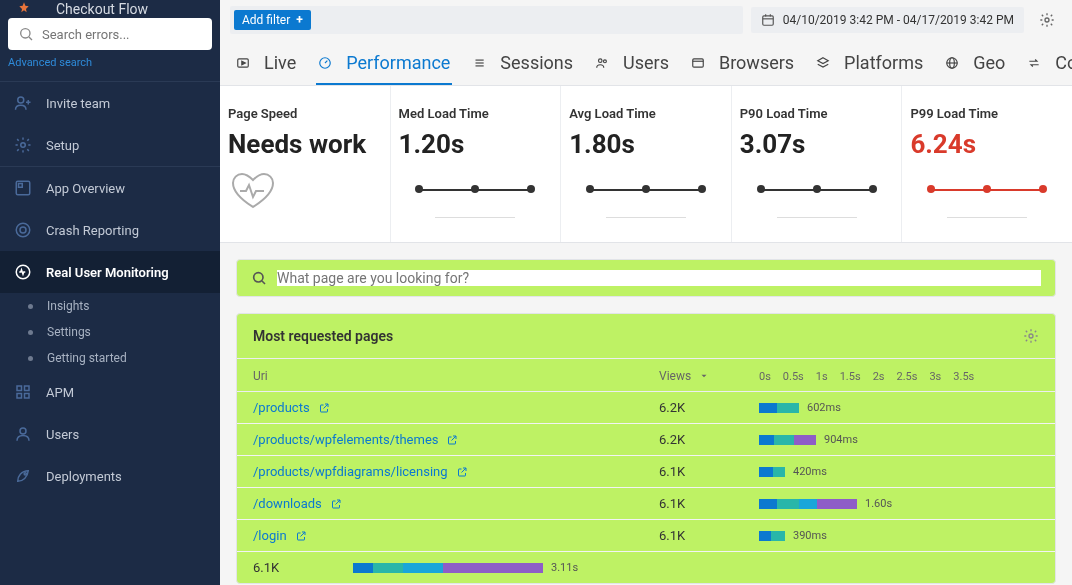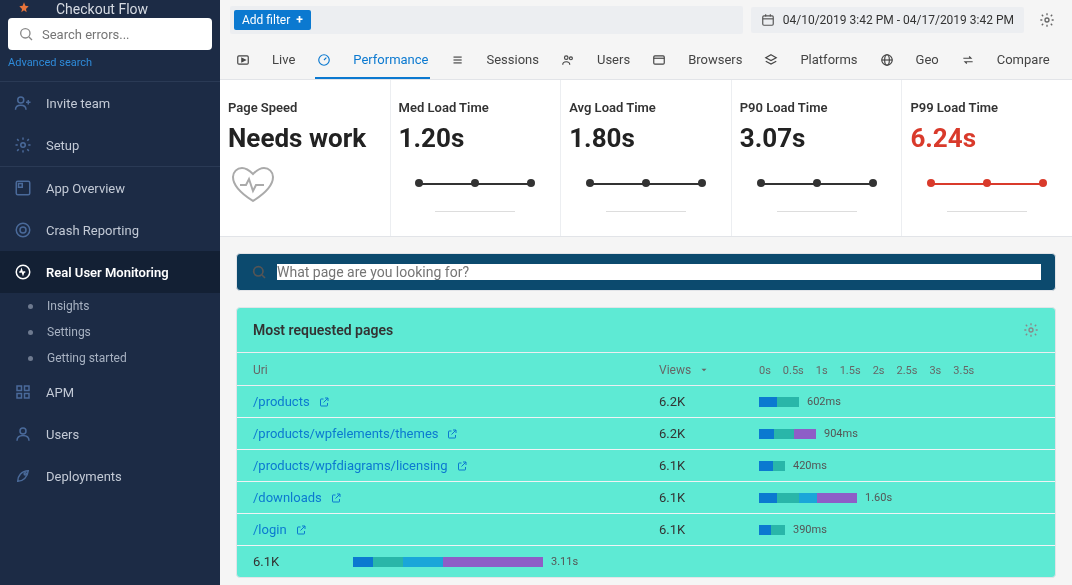--- a/index.html
+++ b/index.html
@@ -19,41 +19,41 @@
 .nav-sub{display:flex;align-items:center;gap:14px;padding:6px 14px 6px 28px;font-size:12px;color:#a8b2c2;cursor:pointer}
 .nav-sub .dot{width:5px;height:5px;border-radius:50%;background:#6e7a8f}
 .main{flex:1;display:flex;flex-direction:column;overflow:hidden}
 .topbar{display:flex;align-items:center;padding:6px 10px;gap:8px}
 .filter-area{flex:1;background:#eceef1;border-radius:2px;padding:4px;display:flex;align-items:center}
 .add-filter{background:#0b79d0;color:#fff;font-size:12px;padding:3px 8px;border-radius:2px;display:inline-flex;align-items:center;gap:6px;cursor:pointer}
 .add-filter .plus{font-weight:bold}
 .daterange{background:#eceef1;border-radius:2px;padding:6px 10px;font-size:12px;color:#333;display:flex;align-items:flex-start;gap:8px;cursor:pointer}
 .gear-top{width:30px;display:flex;justify-content:center;color:#666;cursor:pointer}
 .tabs{display:flex;align-items:center;gap:18px;padding:6px 14px 0;border-bottom:1px solid #e2e4e8}
-.tab{display:flex;align-items:center;gap:22px;font-size:13px;color:#444;padding:6px 2px 10px;cursor:pointer;border-bottom:2px solid transparent}
+.tab{display:flex;align-items:center;gap:14px;font-size:18px;color:#444;padding:6px 2px 10px;cursor:pointer;border-bottom:2px solid transparent}
 .tab.active{color:#0b79d0;border-bottom-color:#0b79d0}
 .tab svg{width:14px;height:14px}
 .metrics{display:flex;background:#fff;margin:0;border-bottom:1px solid #e2e4e8}
 .metric{flex:1;text-align:left;padding:20px 8px 24px;border-right:1px solid #eceef1;position:relative}
 .metric:last-child{border-right:none}
 .metric .label{font-size:13px;font-weight:600;color:#333;margin-bottom:8px}
 .metric .value{font-size:26px;font-weight:700;color:#222}
 .metric.warn .value{color:#d93a2b}
 .spark{margin:18px auto 0;width:120px;height:24px;display:flex;align-items:center;justify-content:space-between;position:relative}
 .spark .line{position:absolute;left:6px;right:6px;top:50%;height:2px;background:#333}
 .spark.warn .line{background:#d93a2b}
 .spark .pt{width:8px;height:8px;border-radius:50%;background:#333;position:relative;z-index:1}
 .spark.warn .pt{background:#d93a2b}
 .heart-icon{margin:12px auto 0;width:50px;height:40px;color:#aaa}
 .underline{width:80px;height:1px;background:#ddd;margin:16px auto 0}
 .search-row{padding:16px}
-.page-search{background:#0c4a6e;border:1px solid #e2e4e8;border-radius:4px;display:flex;align-items:center;padding:10px 14px}
+.page-search{background:#bef264;border:1px solid #e2e4e8;border-radius:4px;display:flex;align-items:center;padding:10px 14px}
 .page-search svg{width:16px;height:16px;color:#555}
 .page-search input{border:none;outline:none;margin-left:10px;font-size:14px;flex:1}
-.table-card{margin:0 16px 16px;background:#5eead4;border:1px solid #e2e4e8;border-radius:4px}
+.table-card{margin:0 16px 16px;background:#bef264;border:1px solid #e2e4e8;border-radius:4px}
 .table-header{display:flex;align-items:center;justify-content:space-between;padding:14px 16px;border-bottom:1px solid #eceef1}
 .table-header .title{font-size:14px;font-weight:600;color:#333}
 .table-header svg{width:16px;height:16px;color:#888;cursor:pointer}
 .thead{display:flex;align-items:center;padding:10px 16px 8px;font-size:12px;color:#666;border-bottom:1px solid #eceef1}
 .col-uri{flex:1}
 .col-views{width:100px;display:flex;align-items:center;gap:8px}
 .col-timeline{width:280px;display:flex;gap:12px;font-size:11px}
 .trow{display:flex;align-items:center;padding:8px 16px;font-size:13px;border-bottom:1px solid #f2f3f5}
 .trow:last-child{border-bottom:none}
 .trow .col-uri{color:#0b79d0;display:flex;align-items:center;gap:8px;cursor:pointer}

